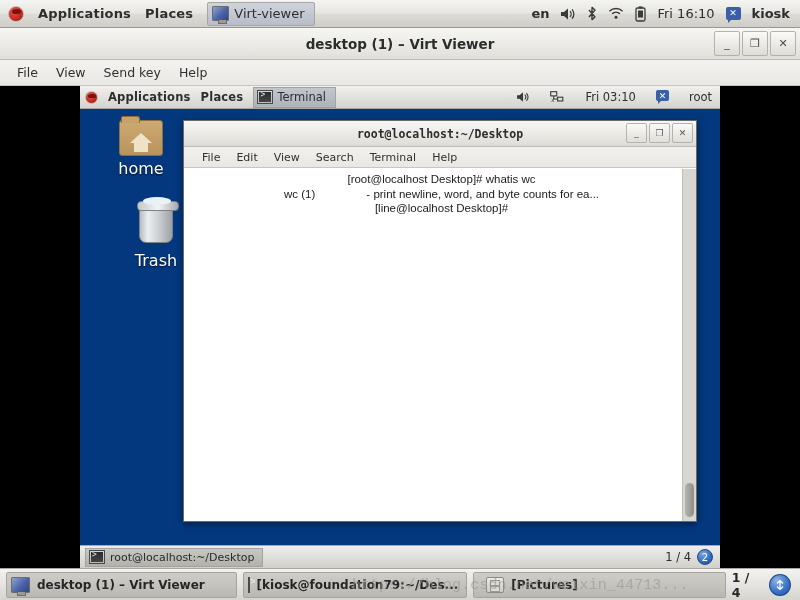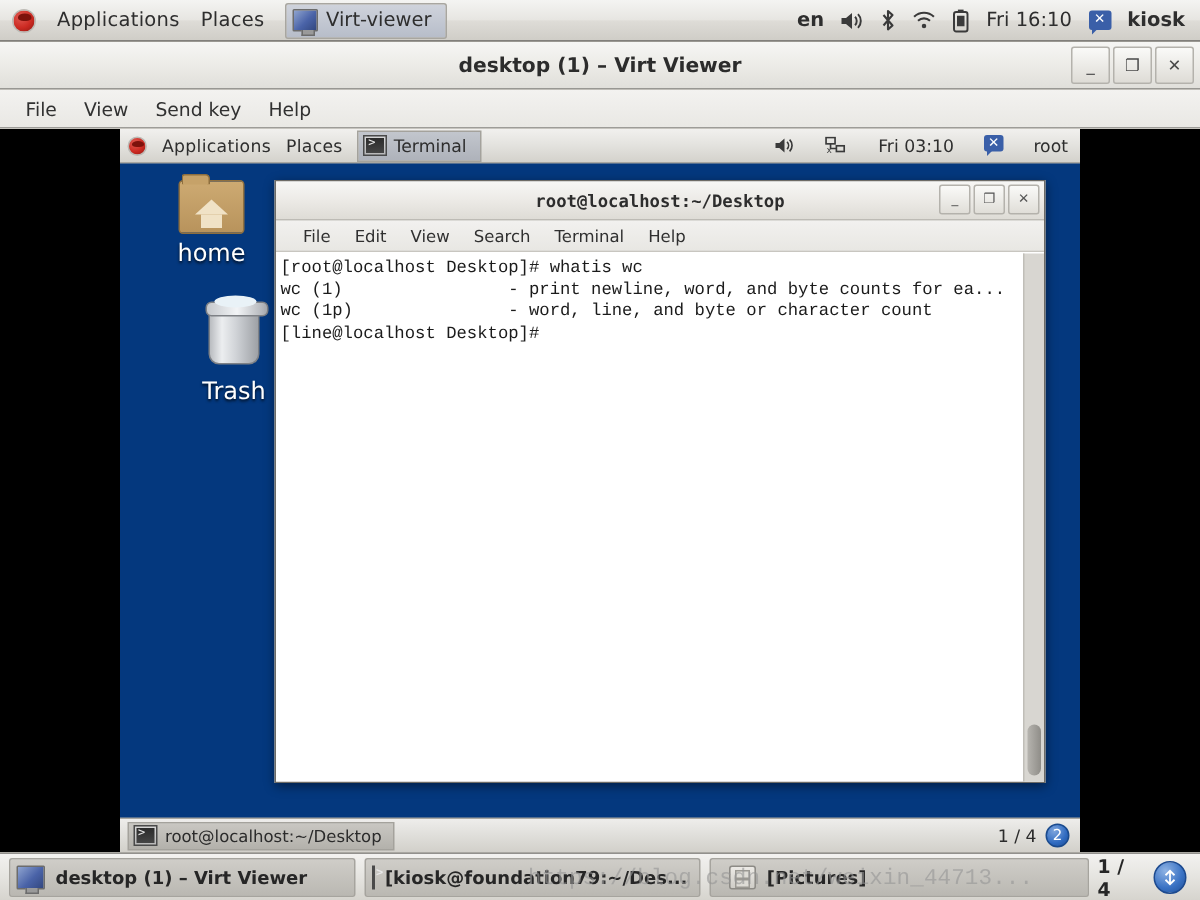--- a/index.html
+++ b/index.html
@@ -14,21 +14,21 @@
   
   .host-panel {
     position: absolute; left: 0; top: 0; width: 800px; height: 28px;
     background: linear-gradient(to bottom, #f4f4f2 0%, #e7e6e2 48%, #dedcd7 52%, #cfcdc7 100%);
     border-bottom: 1px solid #9a9892;
     display: flex; align-items: center;
     font-size: 13px; color: #2e2e2e;
   }
   .host-panel .pl { display: flex; align-items: center; gap: 14px; padding-left: 8px; }
   .host-panel .pr { display: flex; align-items: center; gap: 11px; margin-left: auto; padding-right: 10px; }
-  .menu-label { font-weight: normal; letter-spacing: .2px; cursor: default; }
+  .menu-label { font-weight: bold; letter-spacing: .2px; cursor: default; }
   .redhat-dot {
     width: 16px; height: 16px; border-radius: 50%;
     background: radial-gradient(circle at 35% 30%, #e05a52 0%, #cc2a22 55%, #8e1710 100%);
     position: relative; border: 1px solid #bcbab5;
   }
   .redhat-dot::after {
     content: ""; position: absolute; left: 3px; top: 2px; width: 9px; height: 5px;
     background: #7d120c; border-radius: 50% 50% 40% 40%;
   }
   .winbtn-panel {
@@ -184,22 +184,22 @@
   .term-menubar {
     height: 21px; background: linear-gradient(to bottom, #f2f1ef, #e8e7e3);
     border-bottom: 1px solid #c8c6c0;
     display: flex; align-items: center; padding-left: 10px;
     font-size: 11px; color: #303030;
   }
   .term-menubar span { padding: 2px 8px; cursor: default; }
   .term-screen {
     position: absolute; left: 0; top: 48px; right: 0; bottom: 0;
     background: #ffffff; padding: 3px 0 0 3px;
-    font-family: Liberation Mono, monospace; font-size: 11.5px; line-height: 14.6px;
-    color: #1b1b1b; overflow: hidden;
+    font-family: Liberation Sans, sans-serif; font-size: 11.5px; line-height: 14.6px;
+    color: #1b1b1b; overflow: hidden; text-align: center;
   }
   .term-line { white-space: pre; }
   .term-scroll {
     position: absolute; right: 0; top: 48px; bottom: 0; width: 14px;
     background: #d8d6d1; border-left: 1px solid #c0beb8; cursor: pointer;
   }
   .term-thumb {
     position: absolute; left: 2px; right: 2px; bottom: 4px; height: 34px;
     background: linear-gradient(to right, #b6b4af, #8f8d88); border-radius: 5px;
   }
@@ -403,21 +403,20 @@
         <span>File</span>
         <span>Edit</span>
         <span>View</span>
         <span>Search</span>
         <span>Terminal</span>
         <span>Help</span>
       </div>
       <div class="term-screen">
         <div class="term-line">[root@localhost Desktop]# whatis wc</div>
         <div class="term-line">wc (1)                - print newline, word, and byte counts for ea...</div>
-        <div class="term-line">wc (1p)               - word, line, and byte or character count</div>
         <div class="term-line">[line@localhost Desktop]#</div>
       </div>
       <div class="term-scroll">
         <div class="term-thumb"></div>
       </div>
     </div>
 
     <div class="guest-taskbar">
       <div class="tb-btn">
         <span class="mini-term"></span>

